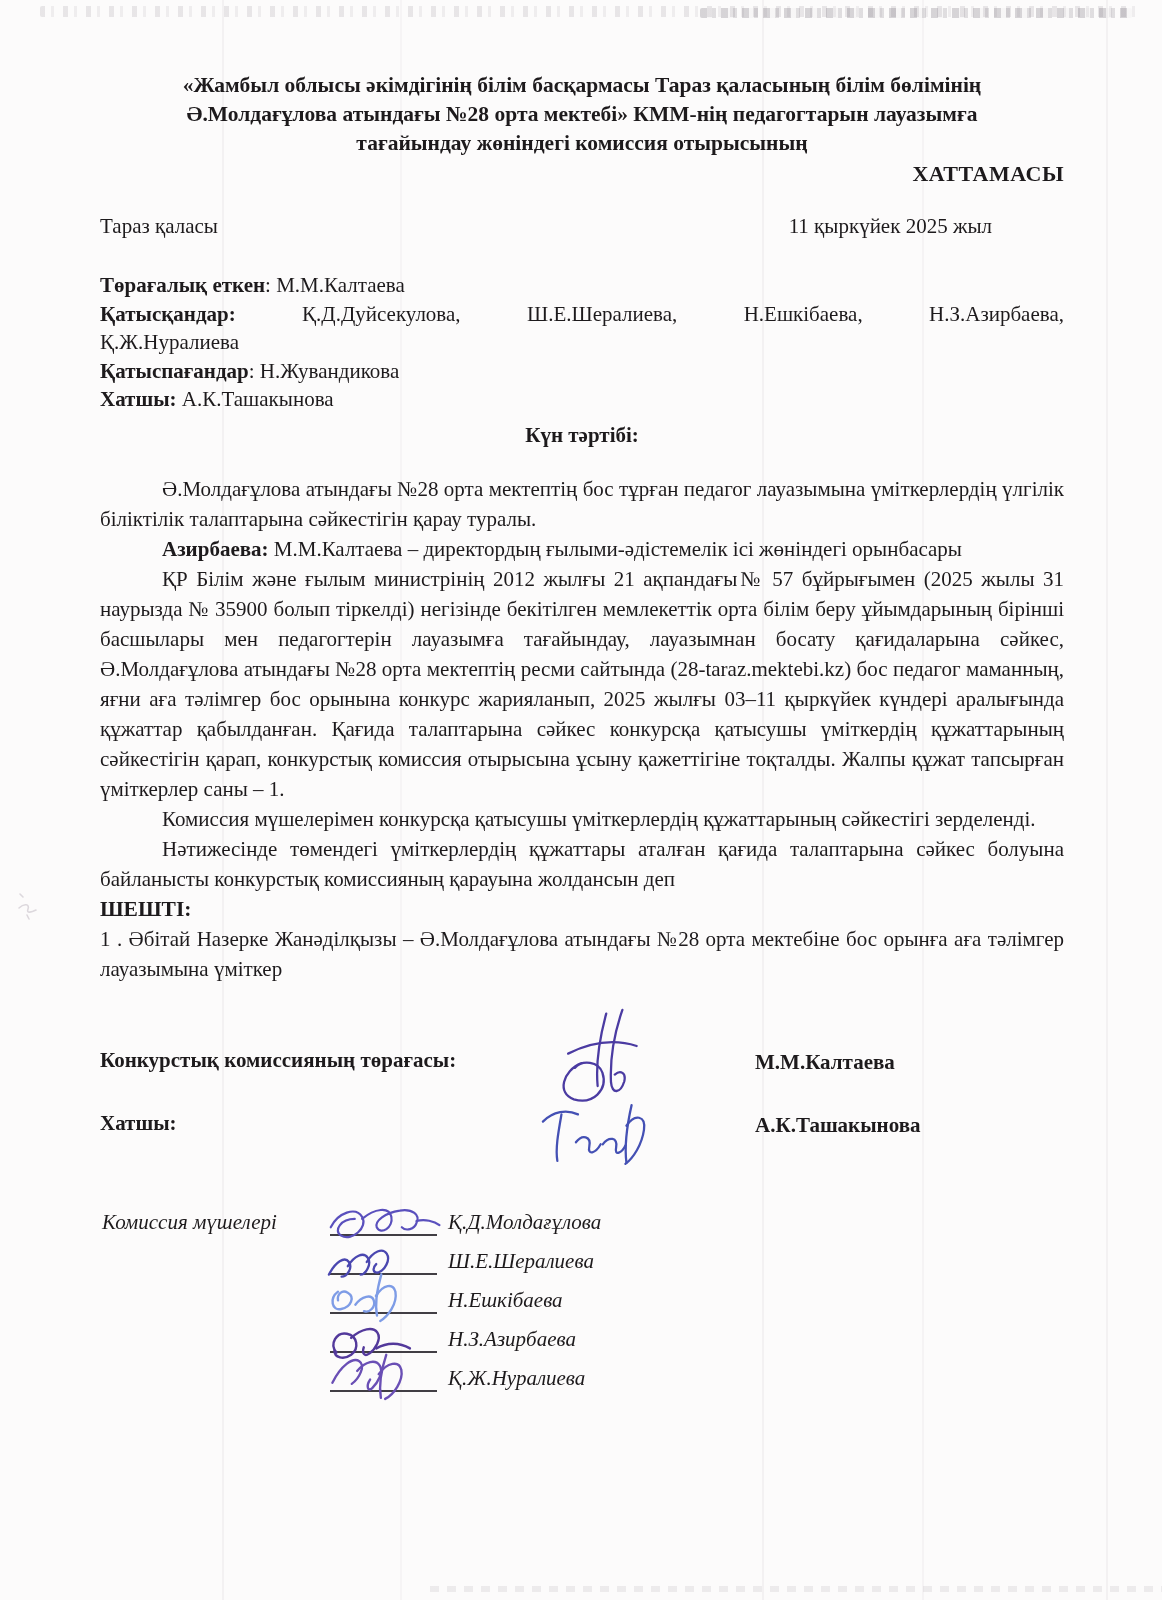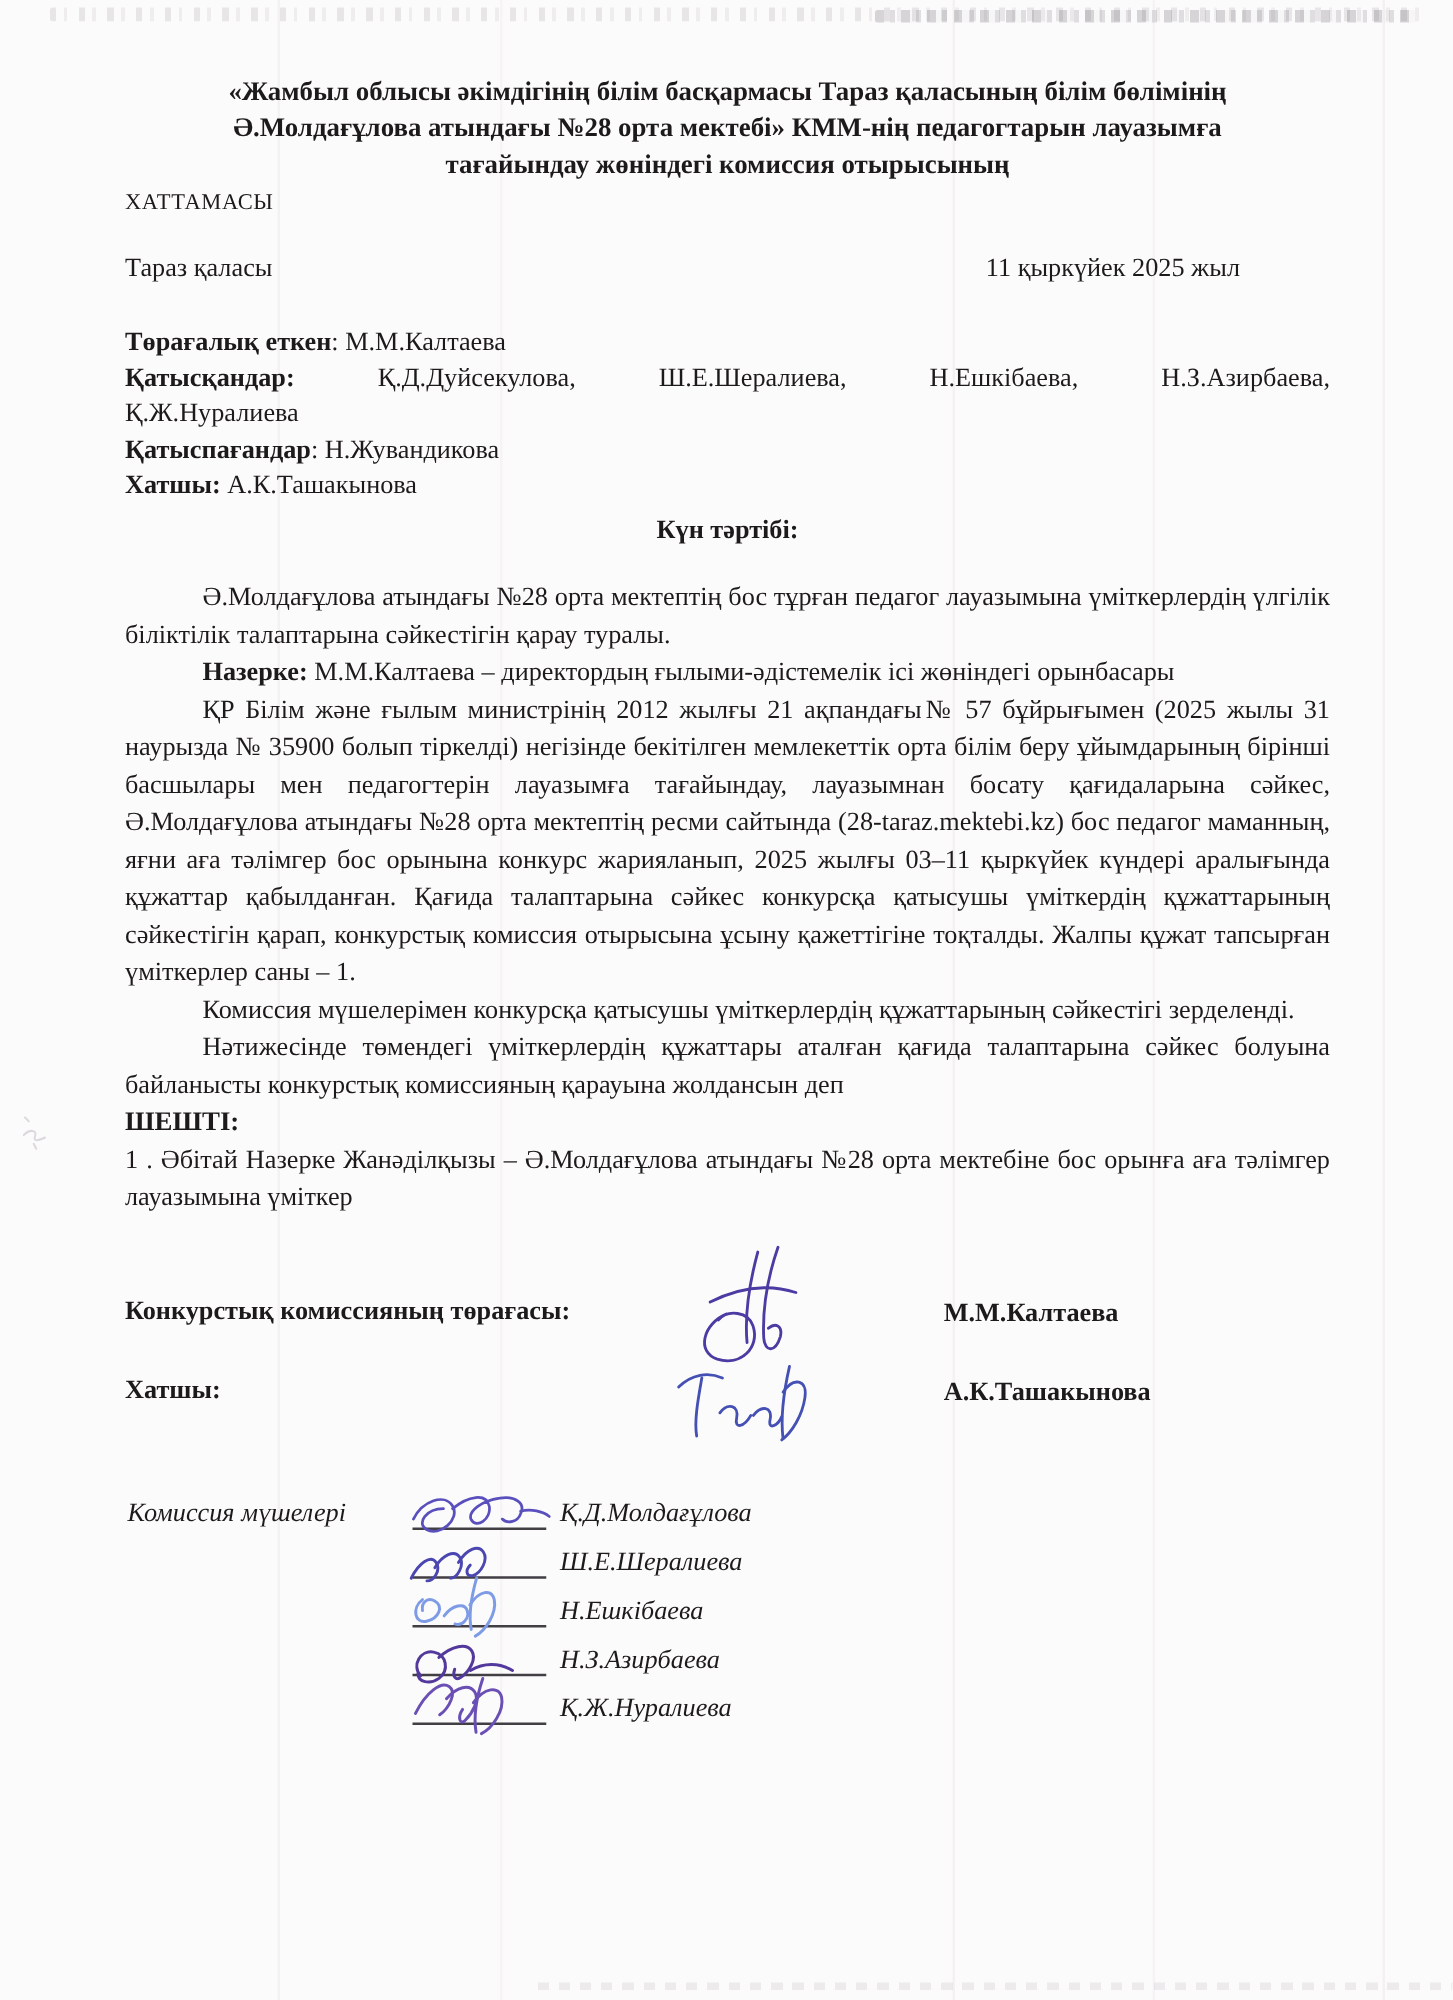--- a/index.html
+++ b/index.html
@@ -8,20 +8,21 @@
     background:#fcfbfb;
     font-family:"Liberation Serif","DejaVu Serif",serif;
     color:#1d1a1c;
     position:relative;
     overflow:hidden;
   }
   .page{
     position:absolute;inset:0;
     padding:59px 98px 0 100px;
     box-sizing:border-box;
+    margin-top:12px;
   }
   
   .noise-top{
     position:absolute;top:6px;left:40px;right:18px;height:11px;
     background:repeating-linear-gradient(90deg,
       rgba(120,110,122,.28) 0 5px, rgba(120,110,122,0) 5px 11px,
       rgba(120,110,122,.18) 11px 14px, rgba(120,110,122,0) 14px 23px);
     opacity:.55;border-radius:2px;
   }
   .noise-top-right{
@@ -37,21 +38,21 @@
       rgba(130,122,132,.25) 0 9px, rgba(130,122,132,0) 9px 17px);
     opacity:.5;
   }
   .streak{position:absolute;top:0;bottom:0;width:2px;background:rgba(180,170,182,.12);}
   .s1{left:222px}.s2{left:400px;background:rgba(180,170,182,.08)}
   .s3{left:762px}.s4{left:922px;background:rgba(180,170,182,.09)}.s5{left:1106px}
   .margin-mark{position:absolute;left:16px;top:888px;opacity:.45;}
 
   
   .doc-header{text-align:center;font-weight:bold;font-size:21.5px;line-height:29px;}
-  .doc-title{text-align:left;font-weight:normal;font-size:18px;margin-top:1px;letter-spacing:.5px;}
+  .doc-title{text-align:right;font-weight:bold;font-size:22px;margin-top:1px;letter-spacing:.5px;}
 
   .dateline{display:flex;justify-content:space-between;margin-top:26px;font-size:21px;padding-right:72px;}
 
   
   .attendees{margin-top:32px;font-size:21px;line-height:28.5px;}
   .att-row{display:block;}
   .bold{font-weight:bold;font-family:Liberation Serif, serif;}
   .participants-row{display:flex;justify-content:space-between;}
   .agenda-heading{text-align:center;font-weight:bold;font-size:21px;margin-top:9px;}
 
@@ -123,21 +124,21 @@
     </div>
     <div class="att-row">
       <span class="bold">Хатшы:</span><span> А.К.Ташакынова</span>
     </div>
   </div>
 
   <div class="agenda-heading">Күн тәртібі:</div>
 
   <div class="body-text">
     <p>Ә.Молдағұлова атындағы №28 орта мектептің бос тұрған педагог лауазымына үміткерлердің үлгілік біліктілік талаптарына сәйкестігін қарау туралы.</p>
-    <p><span class="bold">Назерке:</span><span> М.М.Калтаева  – директордың ғылыми-әдістемелік ісі жөніндегі орынбасары</span></p>
+    <p><span class="bold">Азирбаева:</span><span> М.М.Калтаева  – директордың ғылыми-әдістемелік ісі жөніндегі орынбасары</span></p>
     <p>ҚР Білім және ғылым министрінің  2012 жылғы 21 ақпандағы№ 57 бұйрығымен (2025 жылы 31 наурызда № 35900 болып тіркелді) негізінде  бекітілген мемлекеттік орта білім беру ұйымдарының бірінші басшылары мен педагогтерін лауазымға тағайындау, лауазымнан босату қағидаларына сәйкес, Ә.Молдағұлова атындағы №28 орта мектептің ресми сайтында (28-taraz.mektebi.kz) бос педагог маманның, яғни  аға тәлімгер бос орынына конкурс жарияланып, 2025 жылғы  03–11 қыркүйек  күндері аралығында құжаттар қабылданған. Қағида талаптарына сәйкес  конкурсқа қатысушы үміткердің құжаттарының сәйкестігін қарап,  конкурстық комиссия отырысына ұсыну қажеттігіне тоқталды.  Жалпы құжат тапсырған үміткерлер саны – 1.</p>
     <p>Комиссия мүшелерімен конкурсқа қатысушы үміткерлердің құжаттарының сәйкестігі зерделенді.</p>
     <p>Нәтижесінде төмендегі  үміткерлердің құжаттары аталған қағида талаптарына сәйкес болуына байланысты конкурстық комиссияның қарауына жолдансын деп</p>
     <p class="no-indent decision-heading">ШЕШТІ:</p>
     <p class="no-indent">1 . Әбітай Назерке Жанәділқызы – Ә.Молдағұлова атындағы №28 орта мектебіне   бос орынға  аға тәлімгер лауазымына үміткер</p>
   </div>
 
   <div class="sig-section">
 
     <div class="sig-row">

